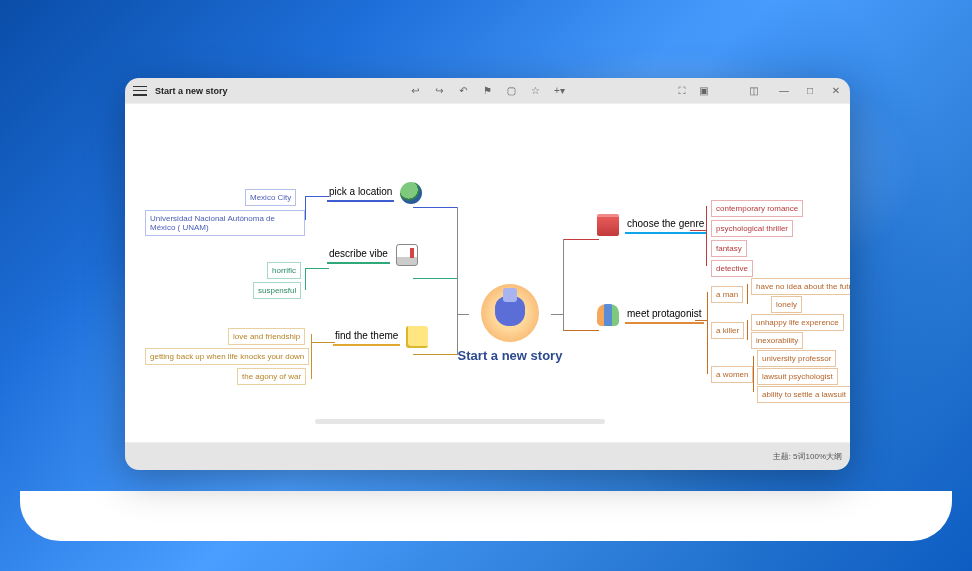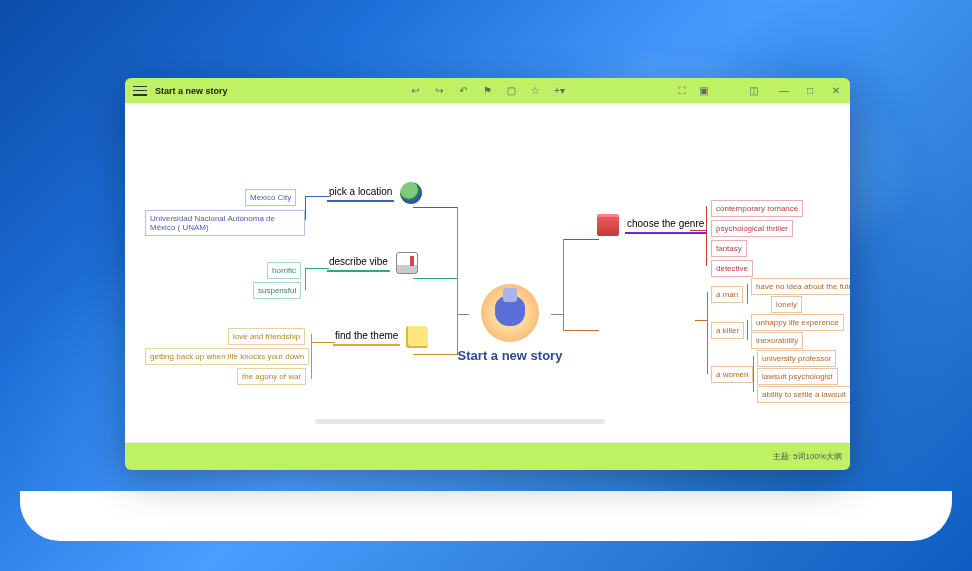--- a/index.html
+++ b/index.html
@@ -27,22 +27,22 @@
   height: 50px;
   background: #fff;
   border-radius: 0 0 40px 40px;
 }
 .app-window {
   position: absolute;
   top: 78px;
   left: 125px;
   width: 725px;
   height: 392px;
-  background: #bef264;
-  border-radius: 6px;
+  background: #e5e5e5;
+  border-radius: 14px;
   box-shadow: 0 10px 40px rgba(0,0,0,0.3);
   display: flex;
   flex-direction: column;
 }
 .title-bar {
   height: 26px;
   display: flex;
   align-items: center;
   padding: 0 8px;
   border-bottom: 1px solid #eee;
@@ -179,21 +179,21 @@
   width: 290px;
   height: 5px;
   background: #e5e5e5;
   border-radius: 3px;
 }
 
 
 .u-blue { border-bottom: 2px solid #3d5dd0; }
 .u-green { border-bottom: 2px solid #2fa87a; }
 .u-amber { border-bottom: 2px solid #e0a830; }
-.u-red { border-bottom: 2px solid #6d28d9; }
+.u-red { border-bottom: 2px solid #0ea5e9; }
 .u-orange { border-bottom: 2px solid #e08a3a; }
 .c-blue { color: #3d5dd0; }
 .c-green { color: #2fa87a; }
 .c-amber { color: #c8922a; }
 .c-red { color: #c23a3a; }
 .c-orange { color: #c56f25; }
 .sub-blue { border: 1px solid #b3c1ec; color: #4a5db5; }
 .sub-green { border: 1px solid #a8d9c4; color: #2c8a65; }
 .sub-amber { border: 1px solid #e8d0a0; color: #b58425; }
 .sub-red { border: 1px solid #e8b0b0; color: #b53a3a; }
@@ -267,21 +267,21 @@
 
     <div class="branch left" style="left:202px; top:78px;">
       <div class="branch-icon globe-icon"></div>
       <div class="branch-label u-blue">pick a location</div>
     </div>
     <div class="line conn-h c-blue" style="left:180px; top:92px; width:24px;"></div>
     <div class="line conn-v c-blue" style="left:180px; top:92px; height:24px;"></div>
     <div class="sub-node sub-blue" style="left:120px; top:85px;">Mexico City</div>
     <div class="sub-node sub-blue" style="left:20px; top:106px; width:160px; white-space:normal;">Universidad Nacional Autónoma de México ( UNAM)</div>
 
-    <div class="branch left" style="left:202px; top:148px;text-align:right;">
+    <div class="branch left" style="left:202px; top:140px;text-align:right;">
       <div class="branch-icon book-icon"></div>
       <div class="branch-label u-green">describe vibe</div>
     </div>
     <div class="line conn-h c-green" style="left:180px; top:164px; width:24px;"></div>
     <div class="line conn-v c-green" style="left:180px; top:164px; height:22px;"></div>
     <div class="sub-node sub-green" style="left:142px; top:158px;">horrific</div>
     <div class="sub-node sub-green" style="left:128px; top:178px;">suspensful</div>
 
     <div class="branch left" style="left:208px; top:222px;">
       <div class="branch-icon note-icon"></div>
@@ -297,20 +297,24 @@
       <div class="branch-icon book2-icon"></div>
       <div class="branch-label u-red">choose the genre</div>
     </div>
     <div class="line conn-h c-red" style="left:565px; top:126px; width:16px;"></div>
     <div class="line conn-v c-red" style="left:581px; top:102px; height:60px;"></div>
     <div class="sub-node sub-red" style="left:586px; top:96px;">contemporary romance</div>
     <div class="sub-node sub-red" style="left:586px; top:116px;">psychological thriller</div>
     <div class="sub-node sub-red" style="left:586px; top:136px;">fantasy</div>
     <div class="sub-node sub-red" style="left:586px; top:156px;">detective</div>
 
+    <div class="branch" style="left:472px; top:200px;">
+      <div class="branch-icon people-icon"></div>
+      <div class="branch-label u-orange">meet protagonist</div>
+    </div>
     <div class="line conn-h c-orange" style="left:570px; top:216px; width:12px;"></div>
     <div class="line conn-v c-orange" style="left:582px; top:188px; height:82px;"></div>
 
     <div class="sub-node sub-orange" style="left:586px; top:182px;">a man</div>
     <div class="line conn-v c-orange" style="left:622px; top:180px; height:20px;"></div>
     <div class="sub-node sub-orange" style="left:626px; top:174px;">have no idea about the future</div>
     <div class="sub-node sub-orange" style="left:626px; top:192px;margin-left:20px;">lonely</div>
 
     <div class="sub-node sub-orange" style="left:586px; top:218px;">a killer</div>
     <div class="line conn-v c-orange" style="left:622px; top:216px; height:20px;"></div>

